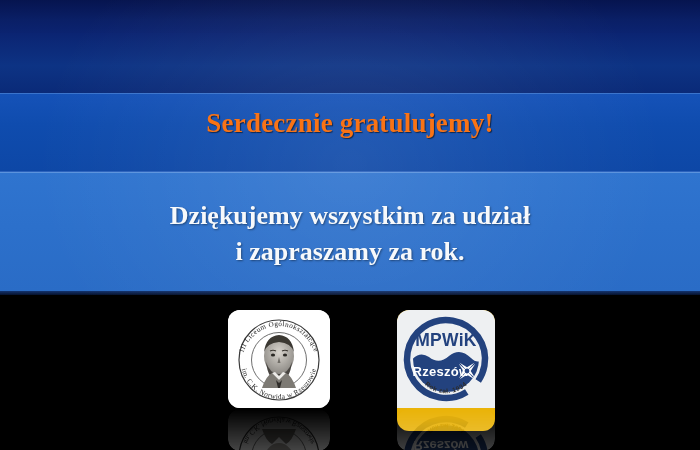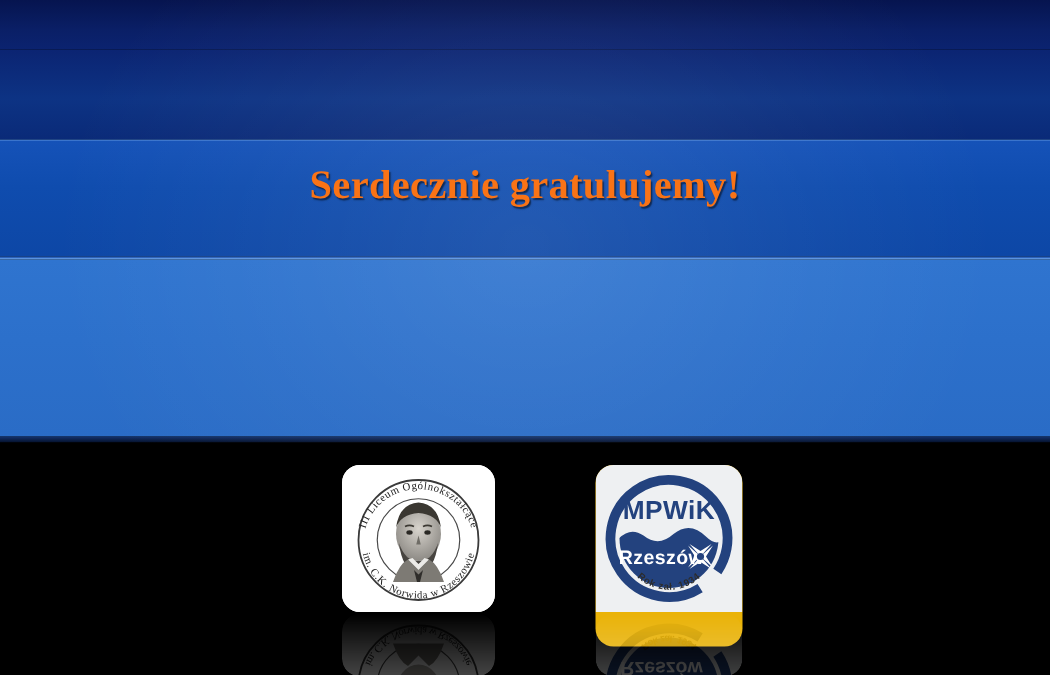--- a/index.html
+++ b/index.html
@@ -161,20 +161,24 @@
   <div class="band" id="band-top"></div>
   <div class="band" id="band-upper"></div>
   <div class="band" id="band-title"></div>
   <div class="band" id="band-body"></div>
   <div class="band" id="band-edge"></div>
   <div class="band" id="band-black"></div>
   <div id="sheen"></div>
 
   <div id="title-text">Serdecznie gratulujemy!</div>
 
+  <div id="body-text">
+    <span class="line">Dziękujemy wszystkim za udział</span>
+    <span class="line">i zapraszamy za rok.</span>
+  </div>
 
   <div class="logo-tile" id="logo-school">
     <svg width="102" height="98" viewBox="0 0 102 98">
       <defs>
         <path id="arcTop" d="M 14,53 A 37,37 0 0 1 88,53" fill="none"></path>
         <path id="arcBot" d="M 13,51 A 38,38 0 0 0 89,51" fill="none"></path>
         <radialGradient id="faceGrad" cx="50%" cy="40%" r="60%">
           <stop offset="0%" stop-color="#d8d4cd"></stop>
           <stop offset="100%" stop-color="#8d8a85"></stop>
         </radialGradient>

